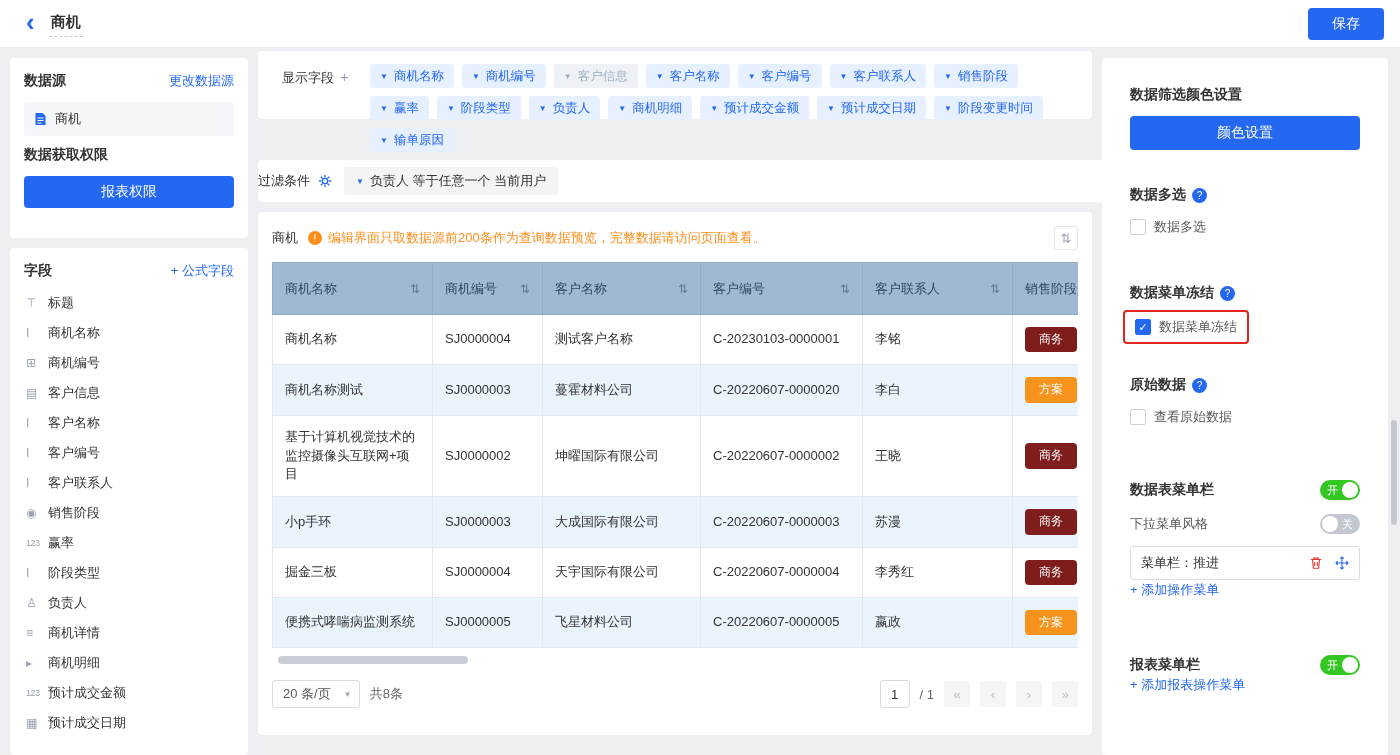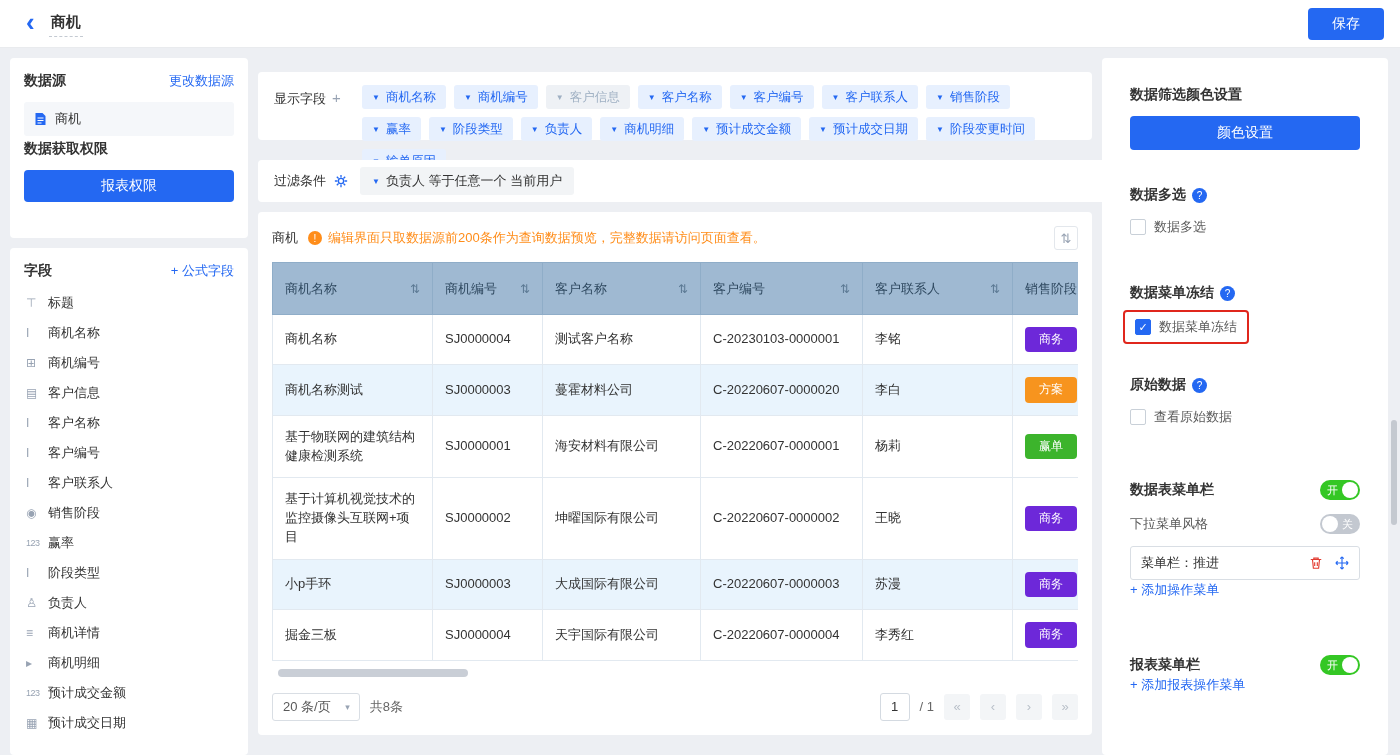--- a/index.html
+++ b/index.html
@@ -14,59 +14,59 @@
 
   .panel{position:absolute;background:#fff;border-radius:4px}
 
   
   .p-ds{left:10px;top:58px;width:238px;height:180px;padding:14px}
   .p-fields{left:10px;top:248px;width:238px;height:507px;padding:14px;overflow:hidden}
   .row-between{display:flex;align-items:center;justify-content:space-between}
   .sec-title{font-size:14px;font-weight:bold;color:#333;display:flex;align-items:center}
   .link{color:#2468f2;font-size:13px;cursor:pointer;text-decoration:none;display:inline-block}
   .ds-item{margin-top:12px;background:#f5f7fa;border-radius:3px;height:34px;display:flex;align-items:center;gap:8px;padding:0 10px;font-size:13px;color:#333;cursor:pointer}
-  .perm-title{margin-top:4px}
+  .perm-title{margin-top:10px}
   .btn-primary{display:block;width:100%;background:#2468f2;color:#fff;border:none;border-radius:4px;height:32px;font-size:14px;cursor:pointer}
   .perm-btn{margin-top:12px}
   .f-list{margin-top:8px}
   .f-item{display:flex;align-items:center;height:30px;font-size:13px;color:#333;cursor:pointer;padding:0 2px}
   .f-ico{width:22px;color:#98a3b3;font-size:12px;flex:none}
   .f-ico.num{font-size:9px;letter-spacing:-0.5px}
 
   
-  .p-display{left:258px;top:72px;width:834px;height:68px;padding:13px 16px;display:flex}
+  .p-display{left:258px;top:51px;width:834px;height:68px;padding:13px 24px;display:flex}
   .disp-label{width:88px;font-size:13px;color:#333;padding-top:4px;flex:none}
   .disp-plus{color:#98a3b3;font-size:15px;margin-left:6px;cursor:pointer}
   .chips{display:flex;flex-wrap:wrap;gap:8px;align-content:flex-start}
   .chip{display:inline-flex;align-items:center;gap:6px;background:#e7f0fe;color:#2468f2;border-radius:3px;padding:4px 10px;font-size:12.5px;cursor:pointer;white-space:nowrap;height:24px}
   .chip .caret{font-size:8px}
   .chip.disabled{background:#eef1f5;color:#9fb0c3}
 
-  .p-filter{left:258px;top:160px;width:864px;height:42px;padding:0 16px;display:flex;align-items:center;gap:8px}
+  .p-filter{left:258px;top:160px;width:864px;height:42px;padding:0 0;display:flex;align-items:center;gap:8px}
   .filter-label{font-size:13px;color:#333}
   .gear{display:inline-flex;margin-right:4px;cursor:pointer}
   .filter-chip{display:inline-flex;align-items:center;gap:6px;background:#f2f4f6;border-radius:3px;padding:5px 12px;font-size:13px;color:#333;cursor:pointer}
   .filter-chip .caret{color:#2468f2;font-size:8px}
 
   .p-table{left:258px;top:212px;width:834px;height:523px;padding:14px}
   .tbl-top{display:flex;align-items:center;gap:10px}
   .tbl-title{font-size:13px;color:#333}
   .warn{display:flex;align-items:center;gap:6px;color:#ff8d1a;font-size:13px}
   .warn-ico{width:14px;height:14px;border-radius:50%;background:#ff8d1a;color:#fff;font-size:10px;display:inline-flex;align-items:center;justify-content:center;flex:none}
   .sort-btn{margin-left:auto;width:24px;height:24px;border:1px solid #e3e7ec;border-radius:3px;display:flex;align-items:center;justify-content:center;color:#98a3b3;font-size:13px;cursor:pointer}
   .tbl-wrap{width:806px;overflow:hidden;margin-top:12px}
   table{border-collapse:collapse;table-layout:fixed;width:900px}
   th,td{border:1px solid #e2e9f0;text-align:left;overflow:hidden}
   th{background:#9fb9d2;color:#2f4960;font-size:13px;font-weight:normal;padding:0 12px;height:52px;border-color:#8fadc8}
   .th-in{display:flex;align-items:center;justify-content:space-between}
   .th-sort{color:#5b7893;font-size:12px;cursor:pointer}
   td{padding:12px;font-size:13px;color:#333;background:#fff;line-height:1.45}
   tr.alt td{background:#e9f4fd}
   .badge{display:inline-block;padding:4px 14px;border-radius:4px;color:#fff;font-size:12px;white-space:nowrap}
-  .badge[data-color="purple"]{background:#6d28d9}
+  .badge[data-color="purple"]{background:#7f1d1d}
   .badge[data-color="orange"]{background:#f7941e}
   .badge[data-color="green"]{background:#3cb42c}
   .hscroll{width:806px;height:8px;margin-top:8px;position:relative}
   .hscroll .thumb{position:absolute;left:6px;top:0;width:190px;height:8px;background:#c9ced6;border-radius:4px;cursor:pointer}
   .pager{display:flex;align-items:center;margin-top:16px;font-size:13px;color:#666;gap:10px}
   .size-select{position:relative;border:1px solid #d9dee4;border-radius:3px;height:28px;display:flex;align-items:center;padding:0 28px 0 10px;color:#595959;cursor:pointer}
   .size-select .sc{position:absolute;right:9px;font-size:9px;color:#98a3b3}
   .pager .spacer{flex:1}
   .page-box{width:30px;height:28px;border:1px solid #d4dae1;border-radius:3px;display:flex;align-items:center;justify-content:center;color:#333;cursor:text}
   .nav-btn{width:26px;height:26px;background:#f3f5f7;border-radius:3px;display:flex;align-items:center;justify-content:center;color:#b9c0c9;font-size:13px;cursor:pointer}
@@ -344,28 +344,20 @@
         </tr>
         <tr class="alt">
           <td>商机名称测试</td>
           <td>SJ0000003</td>
           <td>蔓霍材料公司</td>
           <td>C-20220607-0000020</td>
           <td>李白</td>
           <td><span class="badge" data-color="orange">方案</span></td>
         </tr>
         <tr>
-          <td>基于物联网的建筑结构健康检测系统</td>
-          <td>SJ0000001</td>
-          <td>海安材料有限公司</td>
-          <td>C-20220607-0000001</td>
-          <td>杨莉</td>
-          <td><span class="badge" data-color="green">赢单</span></td>
-        </tr>
-        <tr>
           <td>基于计算机视觉技术的监控摄像头互联网+项目</td>
           <td>SJ0000002</td>
           <td>坤曜国际有限公司</td>
           <td>C-20220607-0000002</td>
           <td>王晓</td>
           <td><span class="badge" data-color="purple">商务</span></td>
         </tr>
         <tr class="alt">
           <td>小p手环</td>
           <td>SJ0000003</td>
@@ -374,20 +366,28 @@
           <td>苏漫</td>
           <td><span class="badge" data-color="purple">商务</span></td>
         </tr>
         <tr>
           <td>掘金三板</td>
           <td>SJ0000004</td>
           <td>天宇国际有限公司</td>
           <td>C-20220607-0000004</td>
           <td>李秀红</td>
           <td><span class="badge" data-color="purple">商务</span></td>
+        </tr>
+        <tr class="alt">
+          <td>便携式哮喘病监测系统</td>
+          <td>SJ0000005</td>
+          <td>飞星材料公司</td>
+          <td>C-20220607-0000005</td>
+          <td>嬴政</td>
+          <td><span class="badge" data-color="orange">方案</span></td>
         </tr>
       </tbody>
     </table>
   </div>
 
   <div class="hscroll">
       <div class="thumb"></div>
     </div>
 
   <div class="pager">

